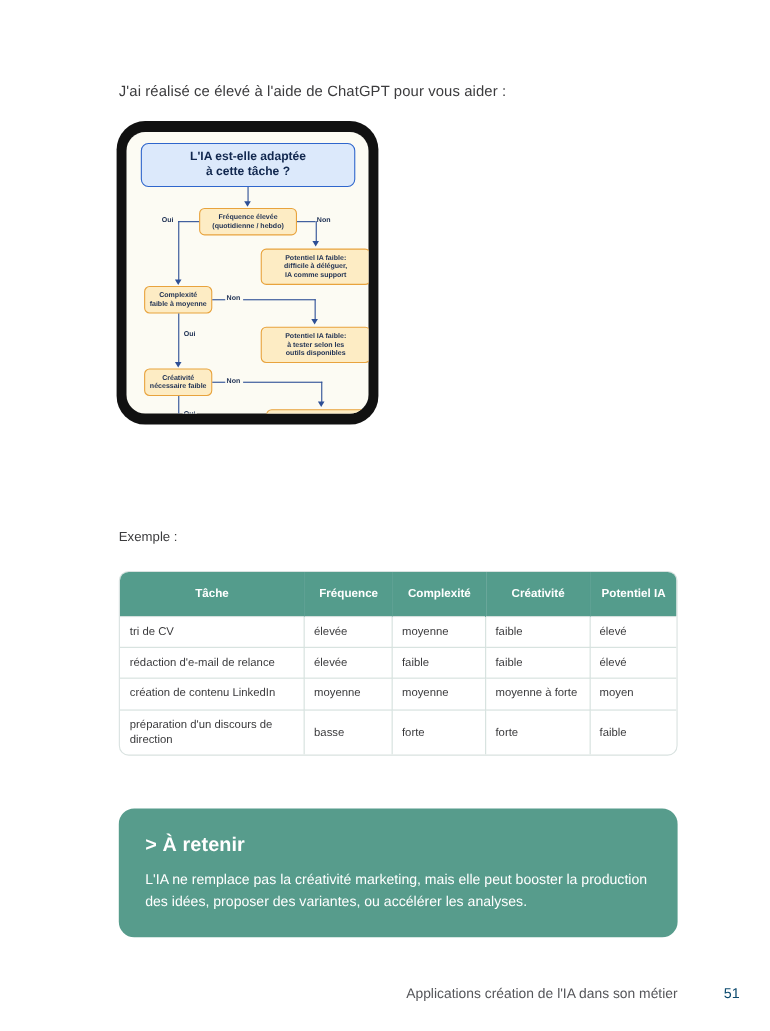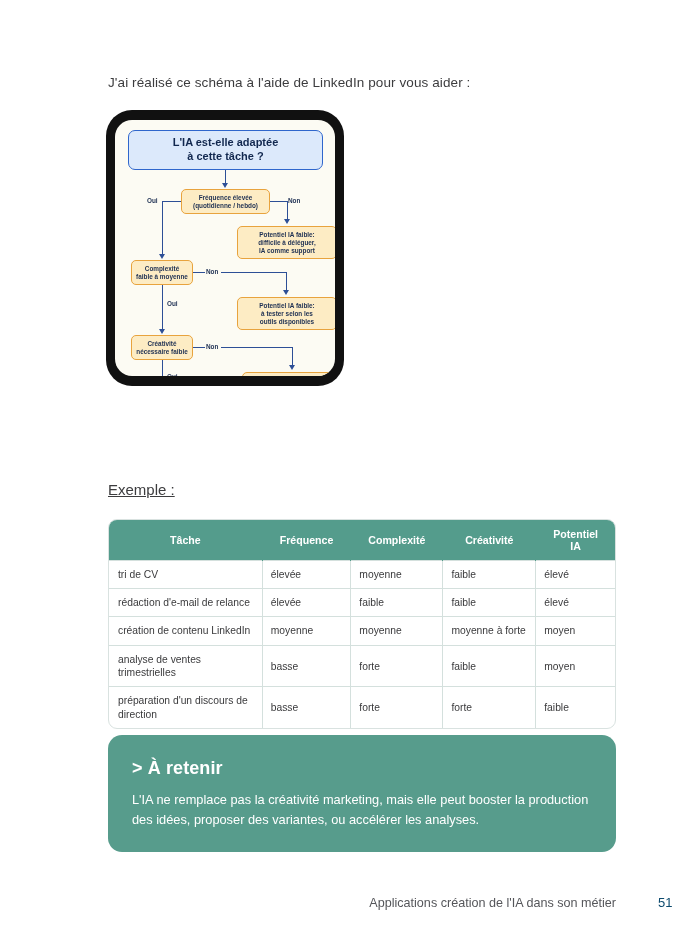--- a/index.html
+++ b/index.html
@@ -92,23 +92,22 @@
     color: #1d2f52;
     font-weight: 600;
     background: #fcfbf3;
     padding: 0 1px;
   }
 
   
   .exemple-label {
     position: absolute;
     left: 108px; top: 481px;
-    font-size: 15px;
+    font-size: 12px;
     color: #3c3c3e;
-    text-decoration: underline;
   }
 
   
   .tbl-wrap {
     position: absolute;
     left: 108px; top: 519px;
     width: 508px;
     border-radius: 9px;
     overflow: hidden;
     border: 1px solid #d9e2e0;
@@ -119,21 +118,21 @@
     font-size: 10.3px;
     color: #3a3a3c;
   }
   table.data-table thead th {
     background: #549c8c;
     color: #ffffff;
     font-weight: bold;
     font-size: 10.6px;
     height: 40px;
     vertical-align: middle;
-    padding: 2px 17px;
+    padding: 2px 4px;
     border-right: 1px solid #549c8c;
   }
   table.data-table thead th:last-child { border-right: none; }
   table.data-table tbody td {
     border: 1px solid #d4e0dd;
     padding: 7px 8px;
     height: 28px;
     vertical-align: middle;
     text-align: left;
   }
@@ -182,21 +181,21 @@
     left: 658px; top: 895px;
     font-size: 13px;
     color: #0c4a6e;
   }
 </style>
 </head>
 <body>
 
 <div class="page">
 
-  <div class="intro-line">J'ai réalisé ce schéma à l'aide de LinkedIn pour vous aider :</div>
+  <div class="intro-line">J'ai réalisé ce élevé à l'aide de ChatGPT pour vous aider :</div>
 
   <div class="phone-frame">
     <div class="phone-screen">
       <div class="fc">
 
         <div class="node node-blue" style="left:13px; top:10px; width:195px; height:40px; flex-direction:column;">
           <span>L'IA est-elle adaptée</span>
           <span>à cette tâche ?</span>
         </div>
 
@@ -305,27 +304,20 @@
           <td>élevé</td>
         </tr>
         <tr>
           <td class="task-cell">création de contenu LinkedIn</td>
           <td>moyenne</td>
           <td>moyenne</td>
           <td>moyenne à forte</td>
           <td>moyen</td>
         </tr>
         <tr>
-          <td class="task-cell">analyse de ventes trimestrielles</td>
-          <td>basse</td>
-          <td>forte</td>
-          <td>faible</td>
-          <td>moyen</td>
-        </tr>
-        <tr>
           <td class="task-cell">préparation d'un discours de direction</td>
           <td>basse</td>
           <td>forte</td>
           <td>forte</td>
           <td>faible</td>
         </tr>
       </tbody>
     </table>
   </div>
 

